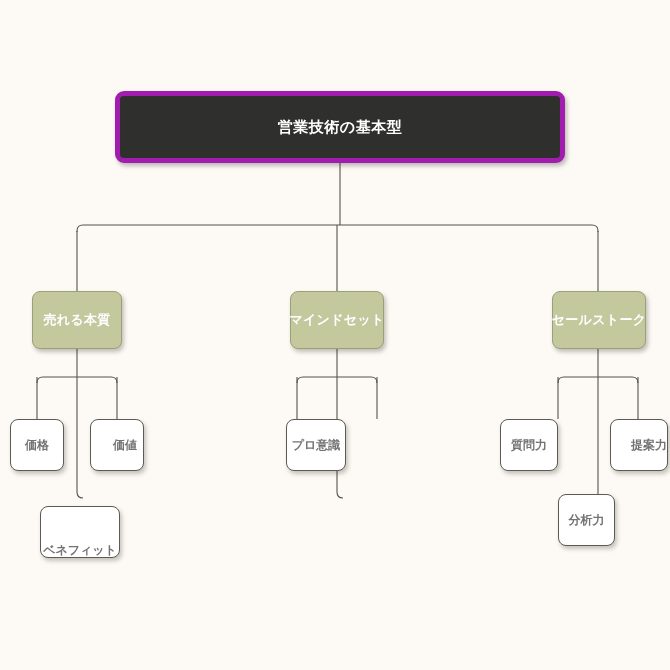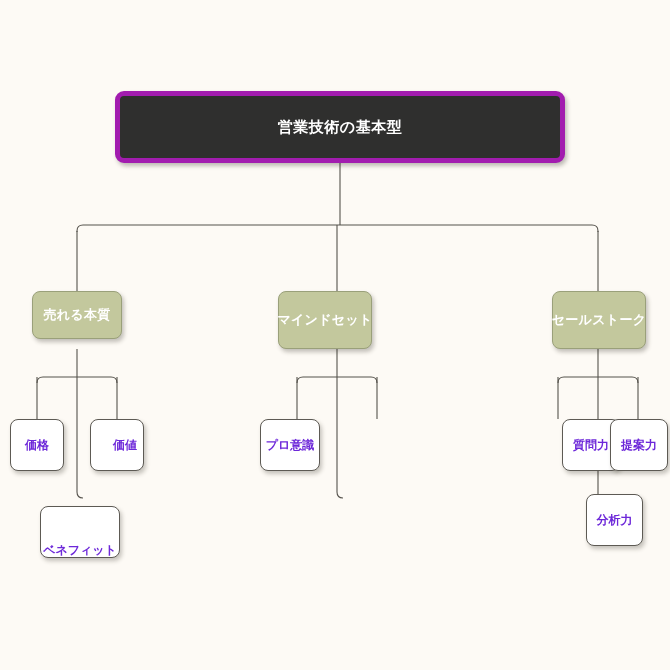--- a/index.html
+++ b/index.html
@@ -51,21 +51,21 @@
     background: #c3c89d;
     color: #ffffff;
     border: 1px solid #9aa07a;
     font-size: 13px;
     font-weight: 700;
     letter-spacing: 0.3px;
     box-shadow: 2px 3px 4px rgba(40, 35, 25, 0.28);
   }
   .node-leaf {
     background: #ffffff;
-    color: #6d28d9;
+    color: #737373;
     border: 1px solid #5d5a54;
     font-size: 12px;
     font-weight: 700;
     box-shadow: 2px 3px 4px rgba(40, 35, 25, 0.26);
   }
 </style>
 </head>
 <body>
 
 <div id="diagram">
@@ -98,55 +98,55 @@
       <path d="M 558 377 L 558 419"></path>
       <path d="M 638 377 L 638 419"></path>
       <path d="M 598 377 L 598 494"></path>
     </g>
   </svg>
 
   <div class="node node-root" style="left:115px; top:91px; width:450px; height:72px;">
     <span>営業技術の基本型</span>
   </div>
 
-  <div class="node node-branch" style="left:32px; top:291px; width:90px; height:48px;">
+  <div class="node node-branch" style="left:32px; top:291px; width:90px; height:58px;">
     <span>売れる本質</span>
   </div>
 
-  <div class="node node-branch" style="left:278px; top:291px; width:94px; height:58px;">
+  <div class="node node-branch" style="left:290px; top:291px; width:94px; height:58px;">
     <span>マインドセット</span>
   </div>
 
   <div class="node node-branch" style="left:552px; top:291px; width:94px; height:58px;">
     <span>セールストーク</span>
   </div>
 
   <div class="node node-leaf" style="left:10px; top:419px; width:54px; height:52px;">
     <span>価格</span>
   </div>
 
   <div class="node node-leaf" style="left:90px; top:419px; width:54px; height:52px;padding-left:16px;">
     <span>価値</span>
   </div>
 
   <div class="node node-leaf" style="left:40px; top:506px; width:80px; height:52px;align-items:flex-end;">
     <span>ベネフィット</span>
   </div>
 
-  <div class="node node-leaf" style="left:260px; top:419px; width:60px; height:52px;">
+  <div class="node node-leaf" style="left:286px; top:419px; width:60px; height:52px;">
     <span>プロ意識</span>
   </div>
 
 
 
-  <div class="node node-leaf" style="left:562px; top:419px; width:58px; height:52px;">
+  <div class="node node-leaf" style="left:500px; top:419px; width:58px; height:52px;">
     <span>質問力</span>
   </div>
 
-  <div class="node node-leaf" style="left:610px; top:419px; width:58px; height:52px;">
+  <div class="node node-leaf" style="left:610px; top:419px; width:58px; height:52px;justify-content:flex-end;">
     <span>提案力</span>
   </div>
 
-  <div class="node node-leaf" style="left:586px; top:494px; width:57px; height:52px;">
+  <div class="node node-leaf" style="left:558px; top:494px; width:57px; height:52px;">
     <span>分析力</span>
   </div>
 
 </div>
 
 </body></html>

